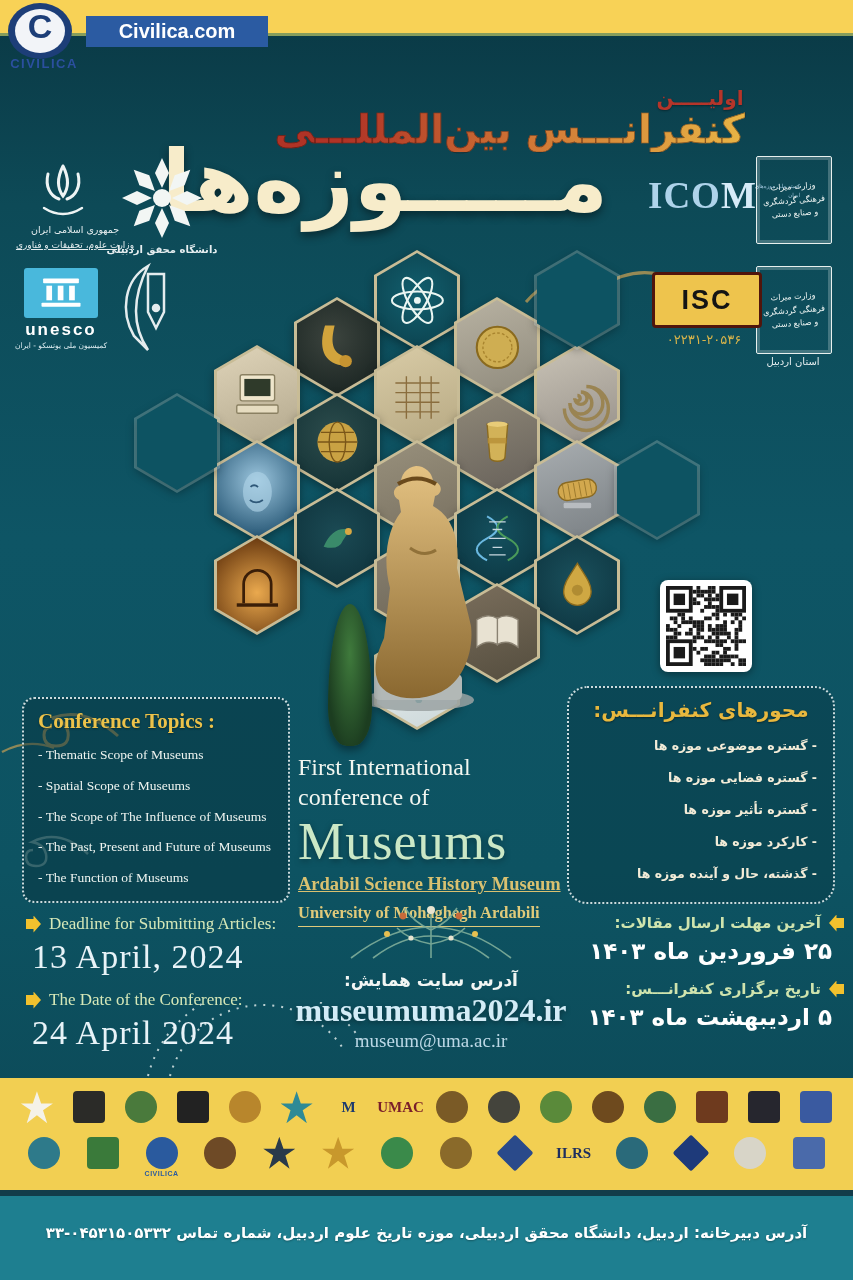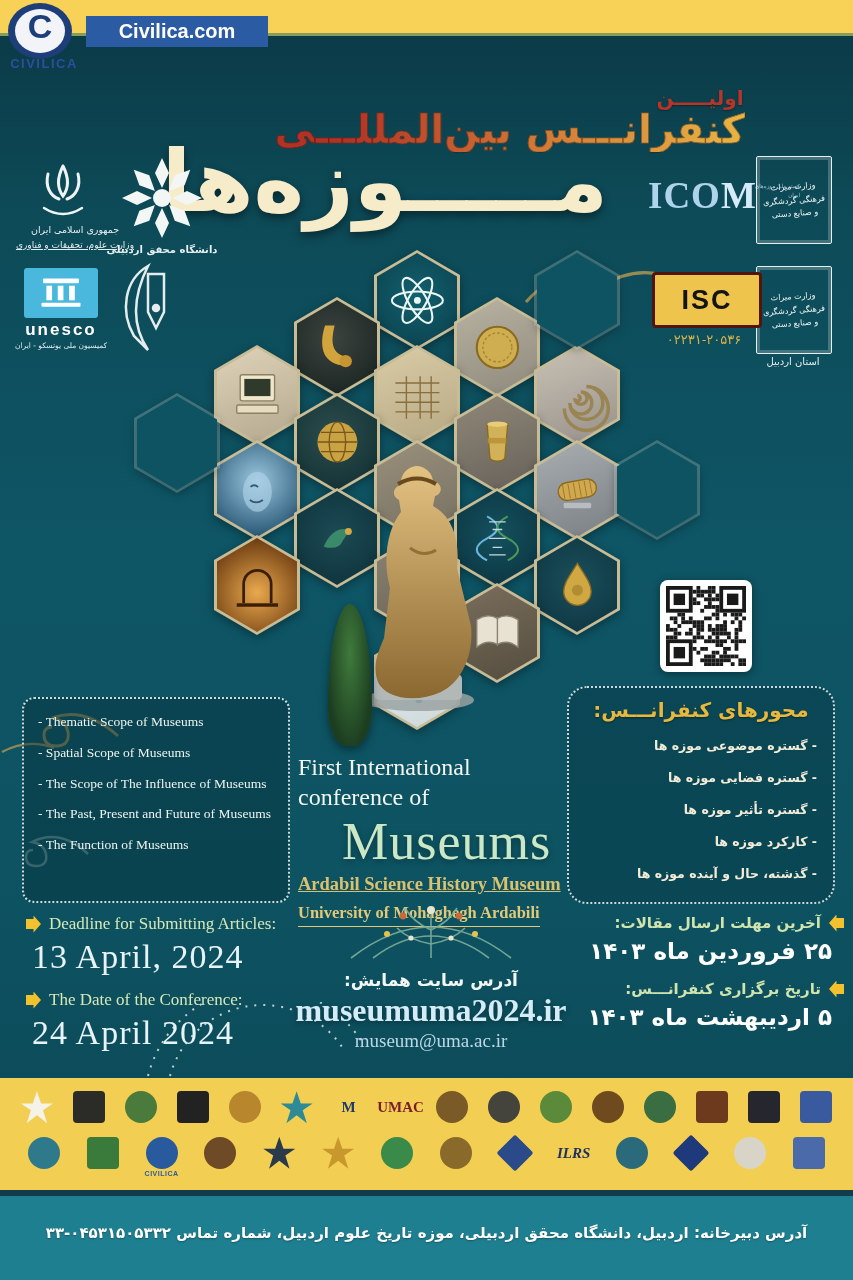--- a/index.html
+++ b/index.html
@@ -82,21 +82,21 @@
     border-radius:12px;background:rgba(7,48,60,.45);padding:8px 14px;box-sizing:border-box;z-index:6;}
   .box-en h2{margin:2px 0 6px;font:bold 21px "Liberation Serif",serif;color:#ecc24a;text-shadow:0 1px 2px rgba(0,0,0,.4);}
   .box-en .it{font:13.5px "Liberation Serif",serif;color:#eef4f0;line-height:2.28;}
   .box-fa{position:absolute;left:567px;top:686px;width:268px;height:218px;border:2px dotted rgba(238,246,246,.85);
     border-radius:20px;background:rgba(7,48,60,.35);padding:8px 16px;box-sizing:border-box;direction:rtl;z-index:6;}
   .box-fa h2{margin:2px 0 8px;text-align:center;font:bold 20px "DejaVu Sans",sans-serif;color:#e8b83e;text-shadow:0 1px 2px rgba(0,0,0,.4);}
   .box-fa .it{font:bold 12.5px "DejaVu Sans",sans-serif;color:#f3ecd8;line-height:2.55;text-align:right;}
   
   .ccol{position:absolute;left:298px;top:752px;width:266px;z-index:6;}
   .ccol .l1,.ccol .l2{font:24px "Liberation Serif",serif;color:#f2f6f0;line-height:1.25;}
-  .ccol .mus{font:52px "Liberation Serif",serif;color:#cbe8c6;line-height:1.15;letter-spacing:1px;text-shadow:0 2px 6px rgba(0,0,0,.35);margin-left:44px;}
+  .ccol .mus{font:52px "Liberation Serif",serif;color:#cbe8c6;line-height:1.15;letter-spacing:1px;text-shadow:0 2px 6px rgba(0,0,0,.35);}
   .ccol .sub{font:bold 18.5px "Liberation Serif",serif;color:#d9c170;margin-top:2px;text-decoration:underline;}
   .ccol .uni{display:inline-block;font:bold 16.5px "Liberation Serif",serif;color:#e0ca7a;border-bottom:1.5px solid #e0ca7a;padding-bottom:3px;margin-top:8px;}
   .webwrap{position:absolute;left:272px;top:900px;width:318px;text-align:center;z-index:6;}
   .webwrap .orn{height:62px;}
   .webwrap .lab{font:bold 17px "DejaVu Sans",sans-serif;color:#f2f6f4;direction:rtl;margin-top:4px;}
   .webwrap .url{font:bold 32px "Liberation Serif",serif;color:#d3ecf7;margin-top:2px;text-shadow:0 2px 5px rgba(0,0,0,.35);}
   .webwrap .eml{font:19px "Liberation Serif",serif;color:#bcd8e6;margin-top:1px;}
   
   .dates-en{position:absolute;left:26px;top:914px;width:280px;z-index:6;}
   .dates-fa{position:absolute;left:556px;top:914px;width:288px;direction:rtl;text-align:right;z-index:6;}
@@ -599,20 +599,21 @@
         <rect x="14" y="0" width="7" height="7" fill="#1a1a1a"></rect>
         <rect x="15" y="1" width="5" height="5" fill="#fff"></rect>
         <rect x="16" y="2" width="3" height="3" fill="#1a1a1a"></rect>
         <rect x="0" y="14" width="7" height="7" fill="#1a1a1a"></rect>
         <rect x="1" y="15" width="5" height="5" fill="#fff"></rect>
         <rect x="2" y="16" width="3" height="3" fill="#1a1a1a"></rect>
       </svg>
     </div>
 
   <div class="box-en">
+    <h2>Conference Topics :</h2>
     <div class="it">- Thematic Scope of Museums</div>
     <div class="it">- Spatial Scope of Museums</div>
     <div class="it">- The Scope of The Influence of Museums</div>
     <div class="it">- The Past, Present and Future of Museums</div>
     <div class="it">- The Function of Museums</div>
   </div>
 
   <div class="box-fa">
     <h2>محورهای کنفرانـــس:</h2>
     <div class="it">- گستره موضوعی موزه ها</div>
@@ -753,21 +754,21 @@
         <div class="sp">
           <div class="spsh sh-circle" style="background: rgb(58, 138, 74);"></div>
         </div>
         <div class="sp">
           <div class="spsh sh-circle" style="background: rgb(138, 106, 42);"></div>
         </div>
         <div class="sp">
           <div class="spsh sh-diamond" style="background: rgb(42, 74, 138);"></div>
         </div>
         <div class="sp">
-          <div class="bigtx" style="color: rgb(30, 46, 94); font-style: italic;">ILRS</div>
+          <div class="bigtx" style="color: rgb(30, 46, 94);">ILRS</div>
         </div>
         <div class="sp">
           <div class="spsh sh-circle" style="background: rgb(42, 106, 122);"></div>
         </div>
         <div class="sp">
           <div class="spsh sh-diamond" style="background: rgb(30, 58, 122);"></div>
         </div>
         <div class="sp">
           <div class="spsh sh-circle" style="background: rgb(216, 213, 200);"></div>
         </div>

